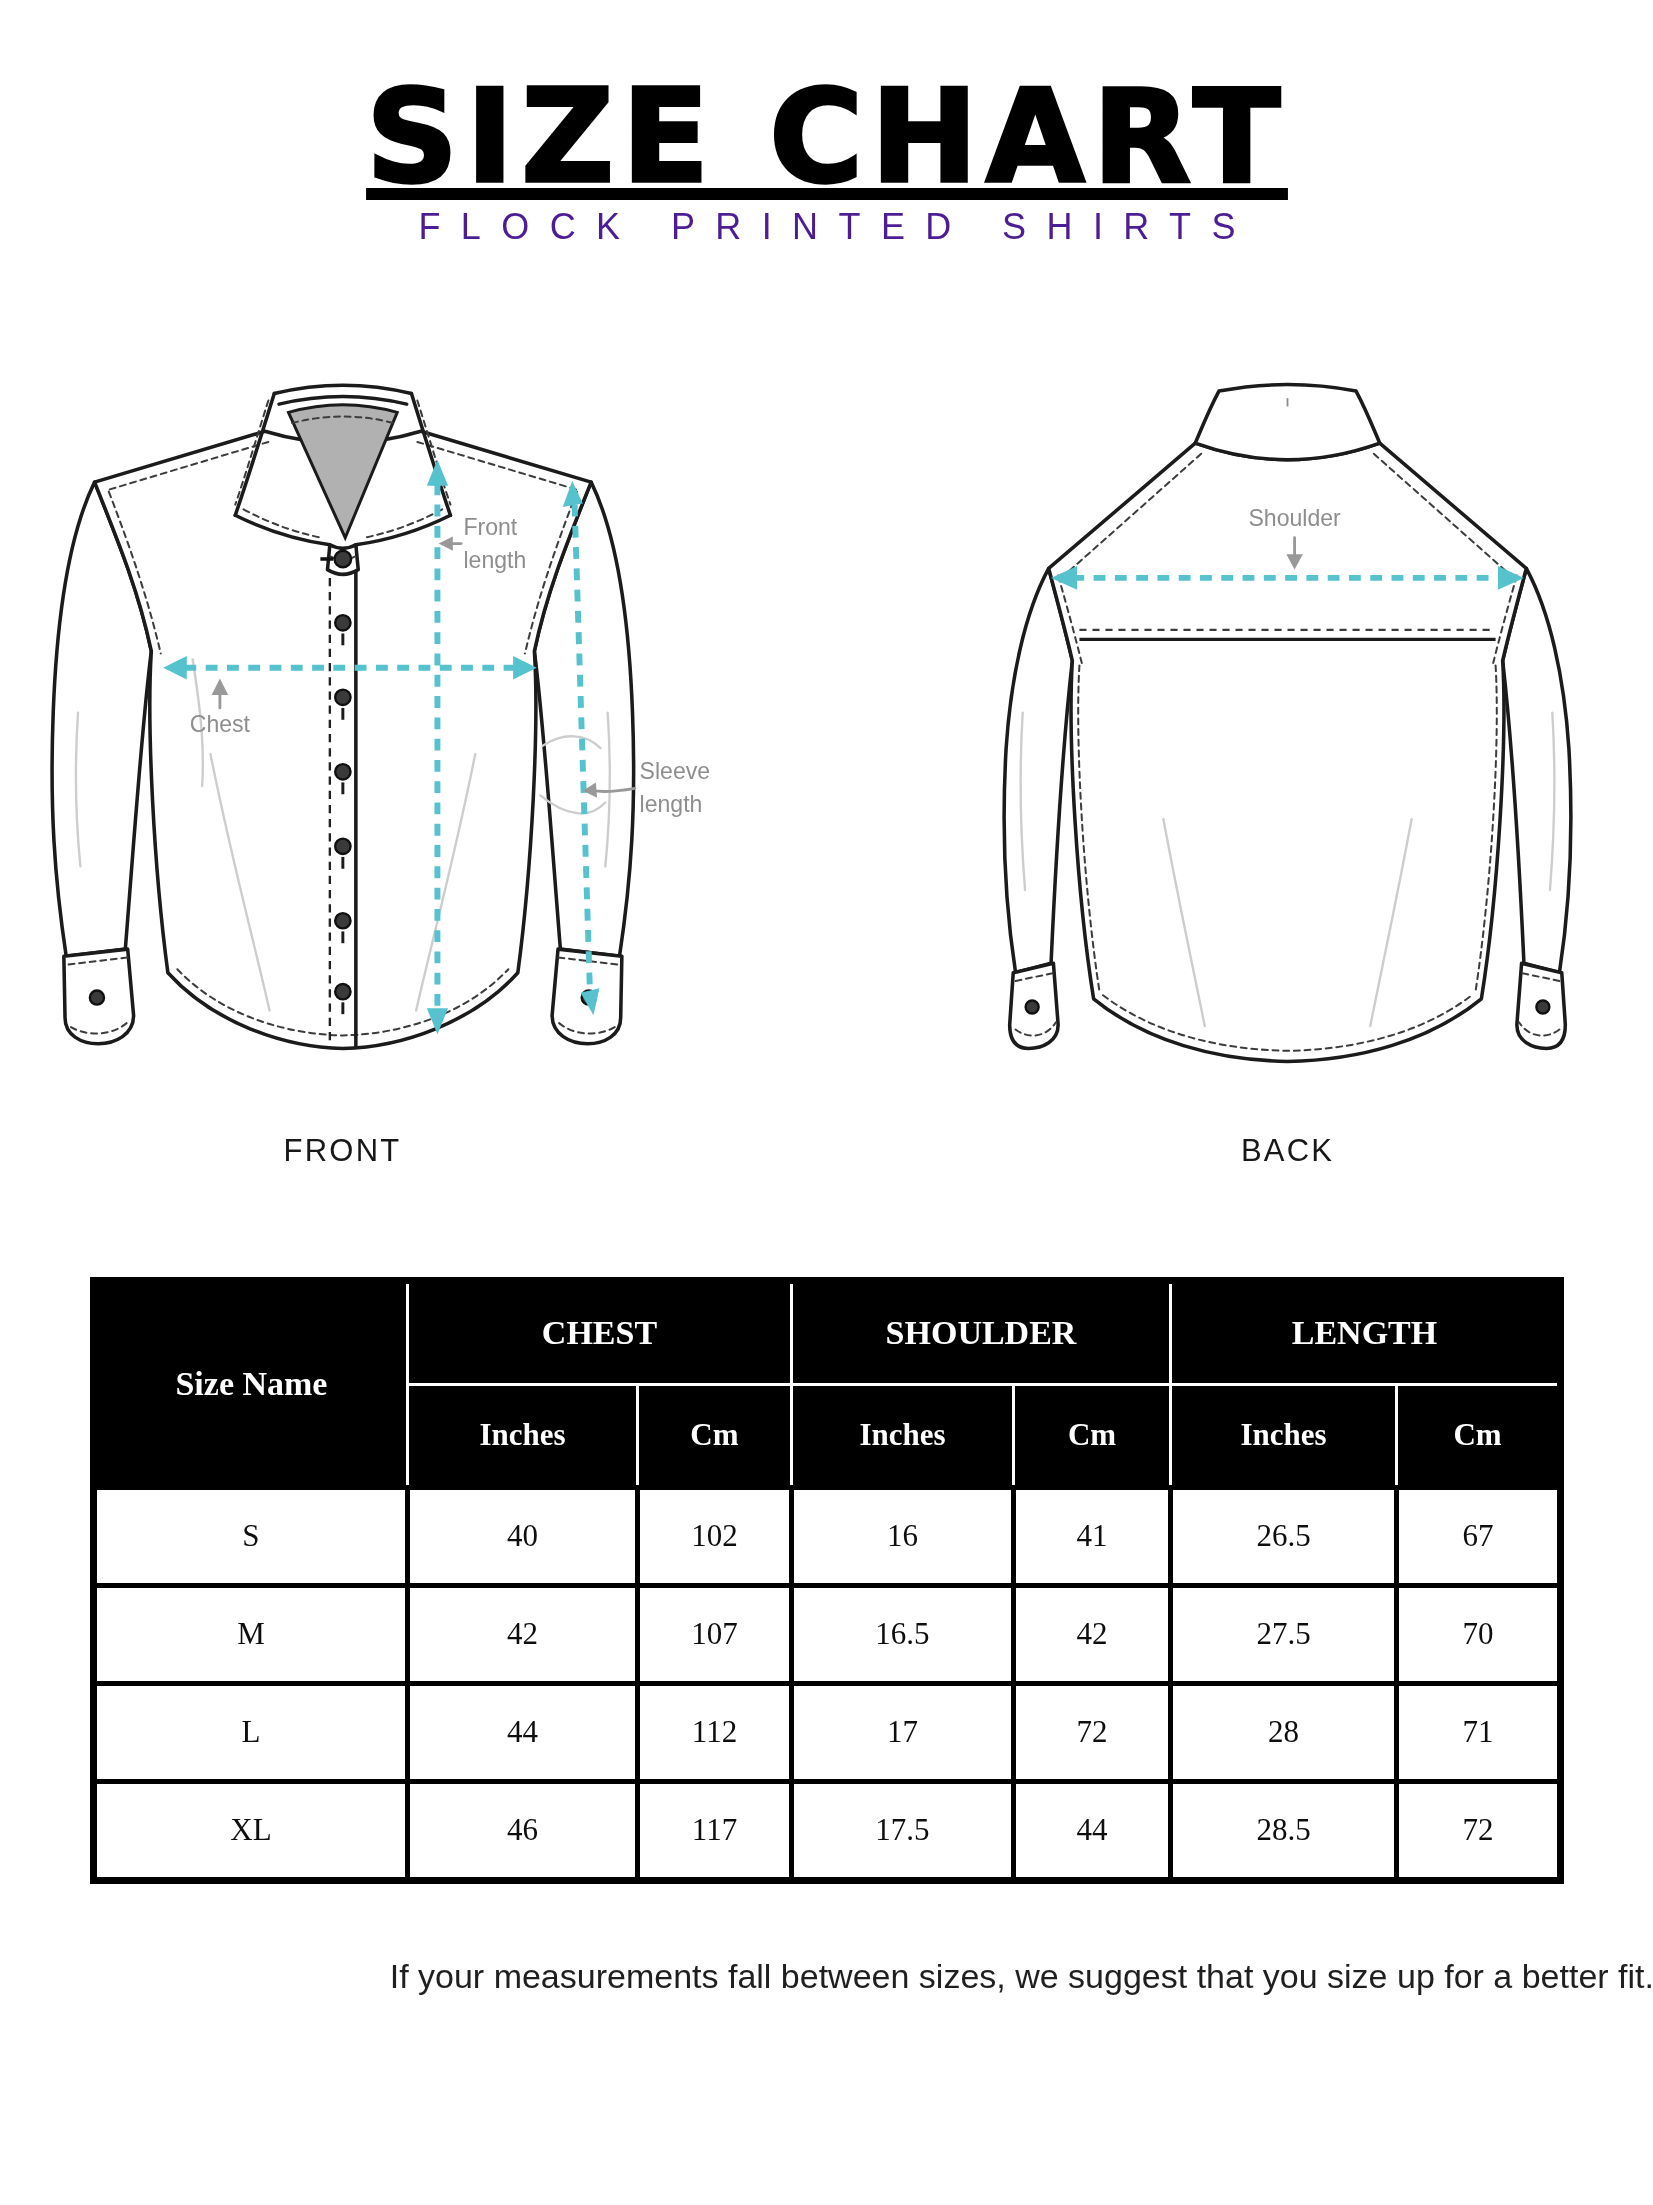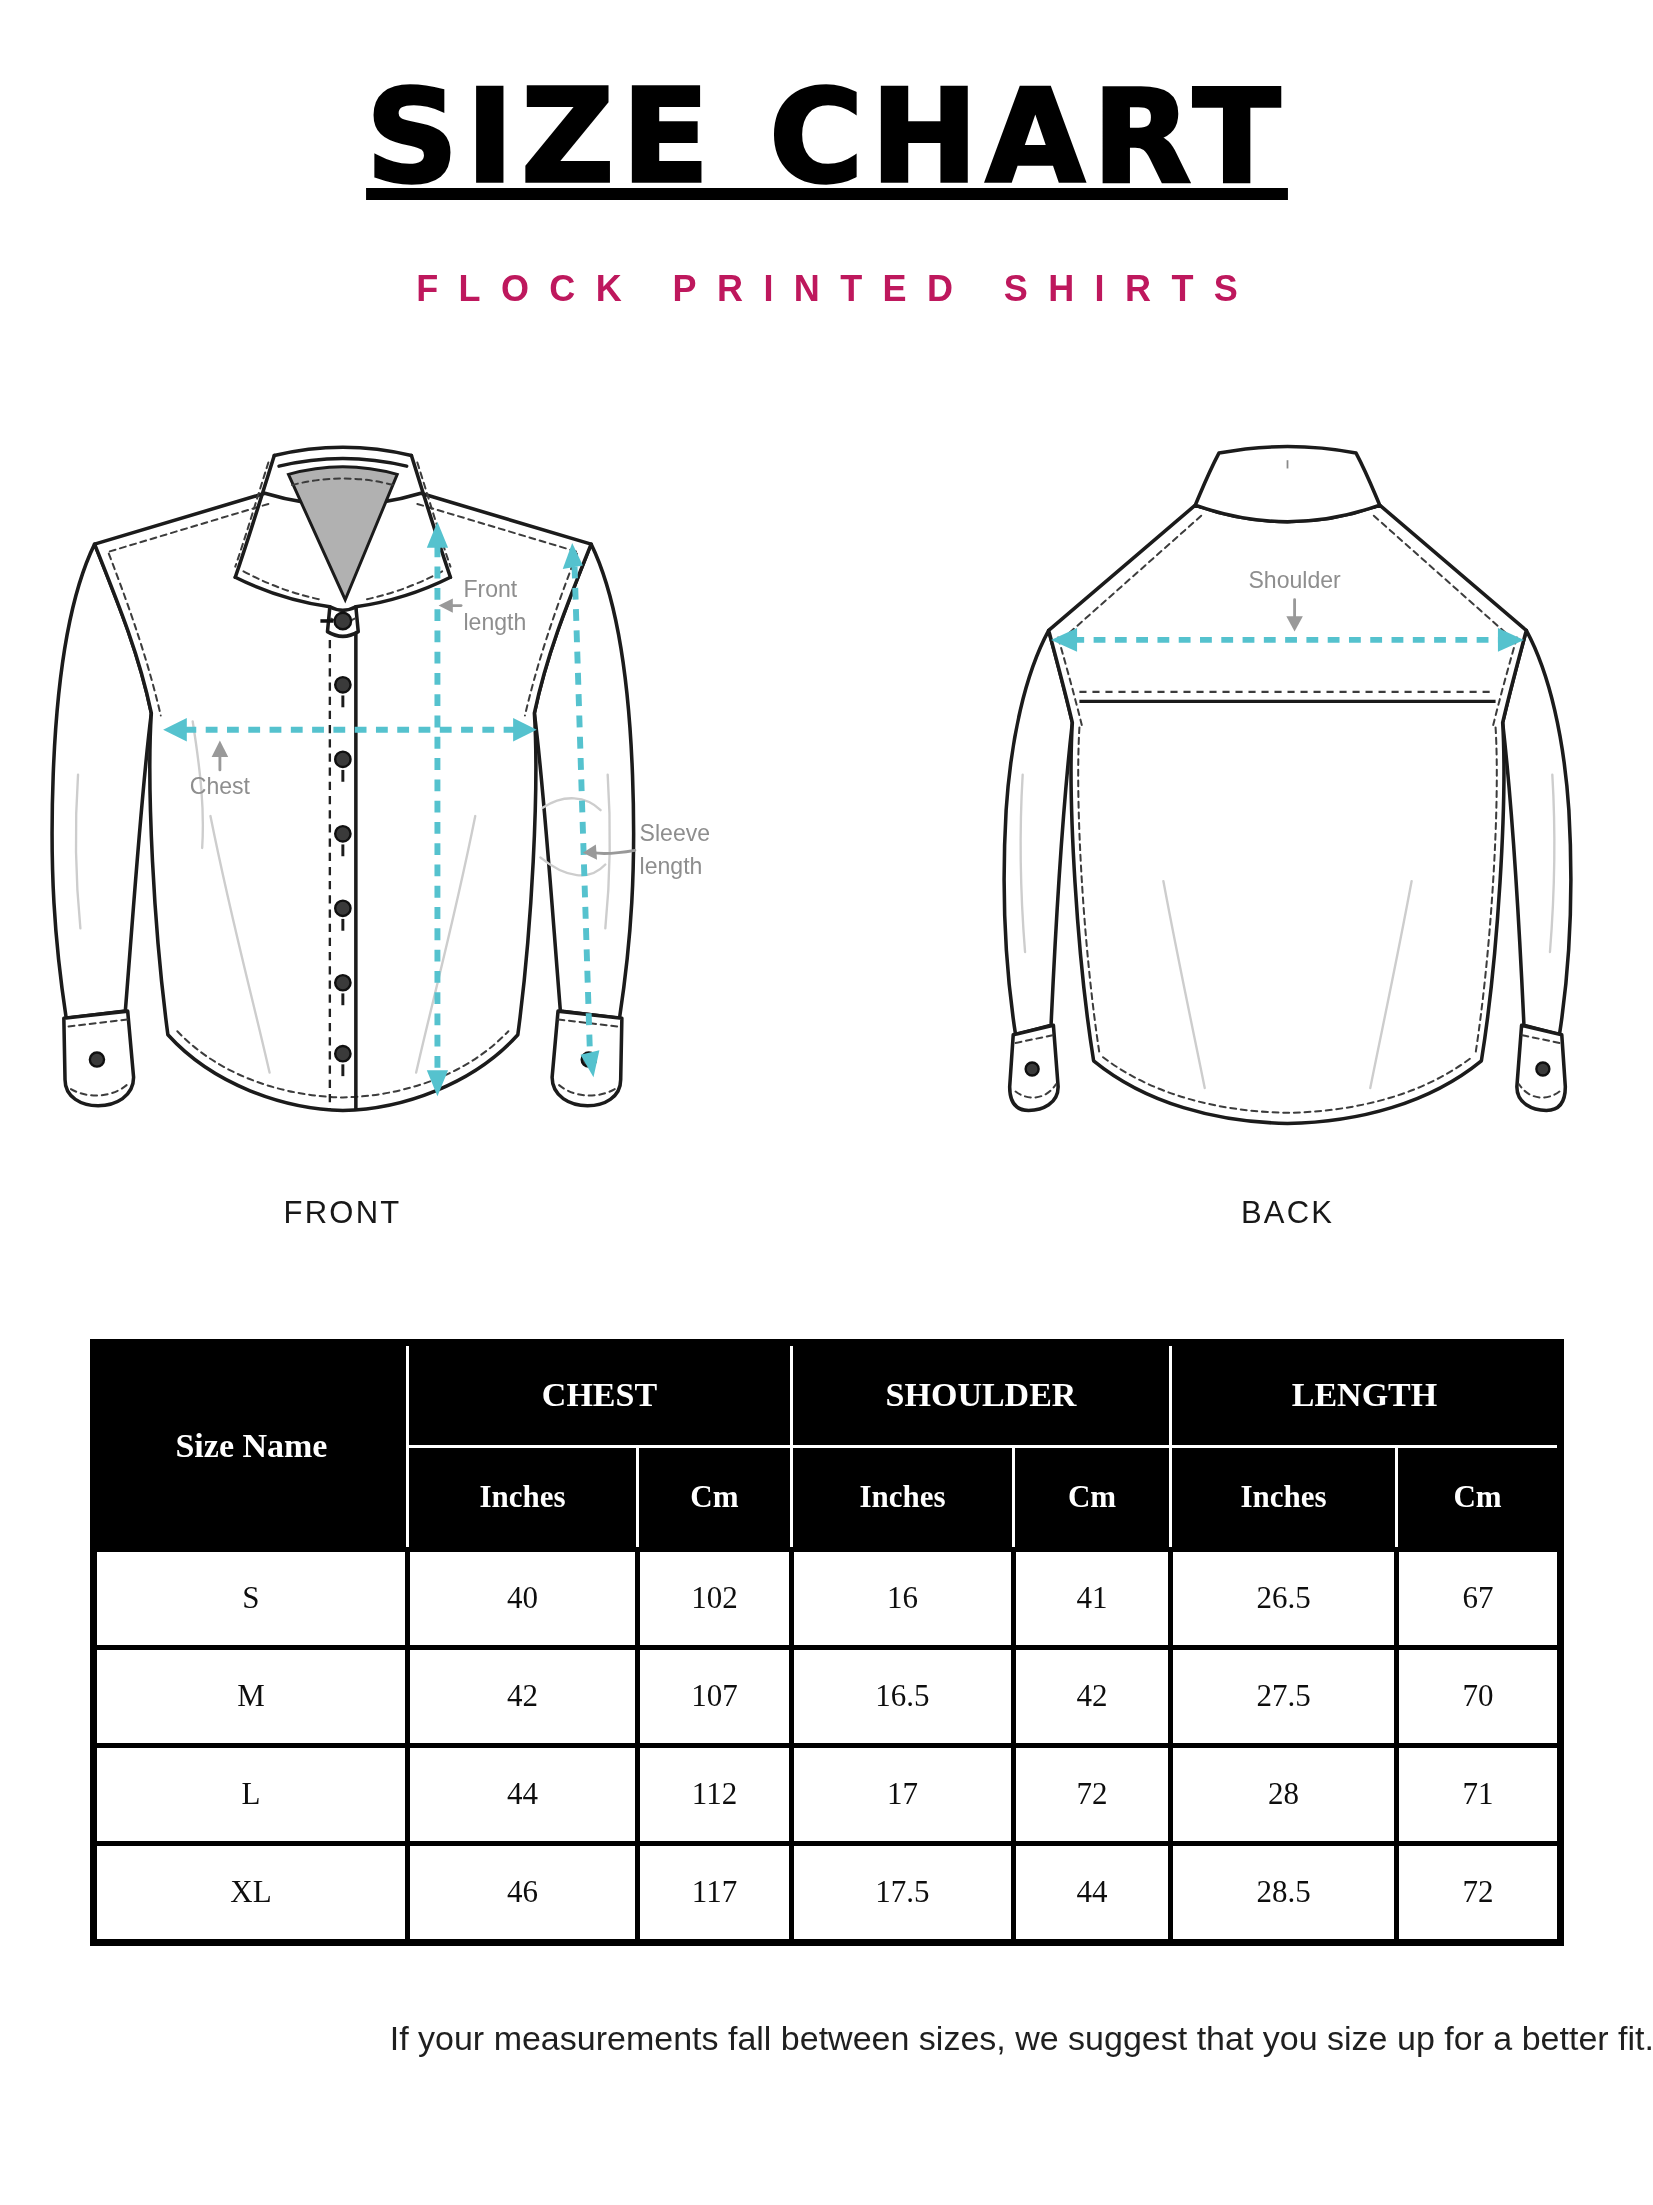--- a/index.html
+++ b/index.html
@@ -7,22 +7,22 @@
     width:1654px;height:2205px;background:#ffffff;overflow:hidden;
     font-family:"Liberation Sans",sans-serif;color:#000;
   }
   .page-title{
     margin:0;padding-top:68px;text-align:center;
     font-family:"DejaVu Sans","Liberation Sans",sans-serif;
     font-size:128px;font-weight:900;letter-spacing:7.7px;line-height:1.08;text-decoration:underline;
     -webkit-text-stroke:3.3px #000;
   }
   .page-subtitle{
-    margin-top:62px;text-align:center;
-    font-size:36px;font-weight:700;letter-spacing:20.4px;text-indent:20.4px;color:#be185d;
+    text-align:center;
+    font-size:36px;font-weight:400;letter-spacing:20.4px;text-indent:20.4px;color:#4c1d95;
   }
   .figures{
     margin-top:110px;display:flex;justify-content:space-between;align-items:flex-start;gap:35px;
   }
   .figure{width:733px;margin:0;}
   .figure svg{display:block;width:100%;height:auto;}
   .figcaption{
     text-align:center;margin-top:12px;font-size:31px;letter-spacing:2.2px;color:#181818;font-weight:400;
   }
   .figcaption.front-cap{transform:translateX(-24px);}

